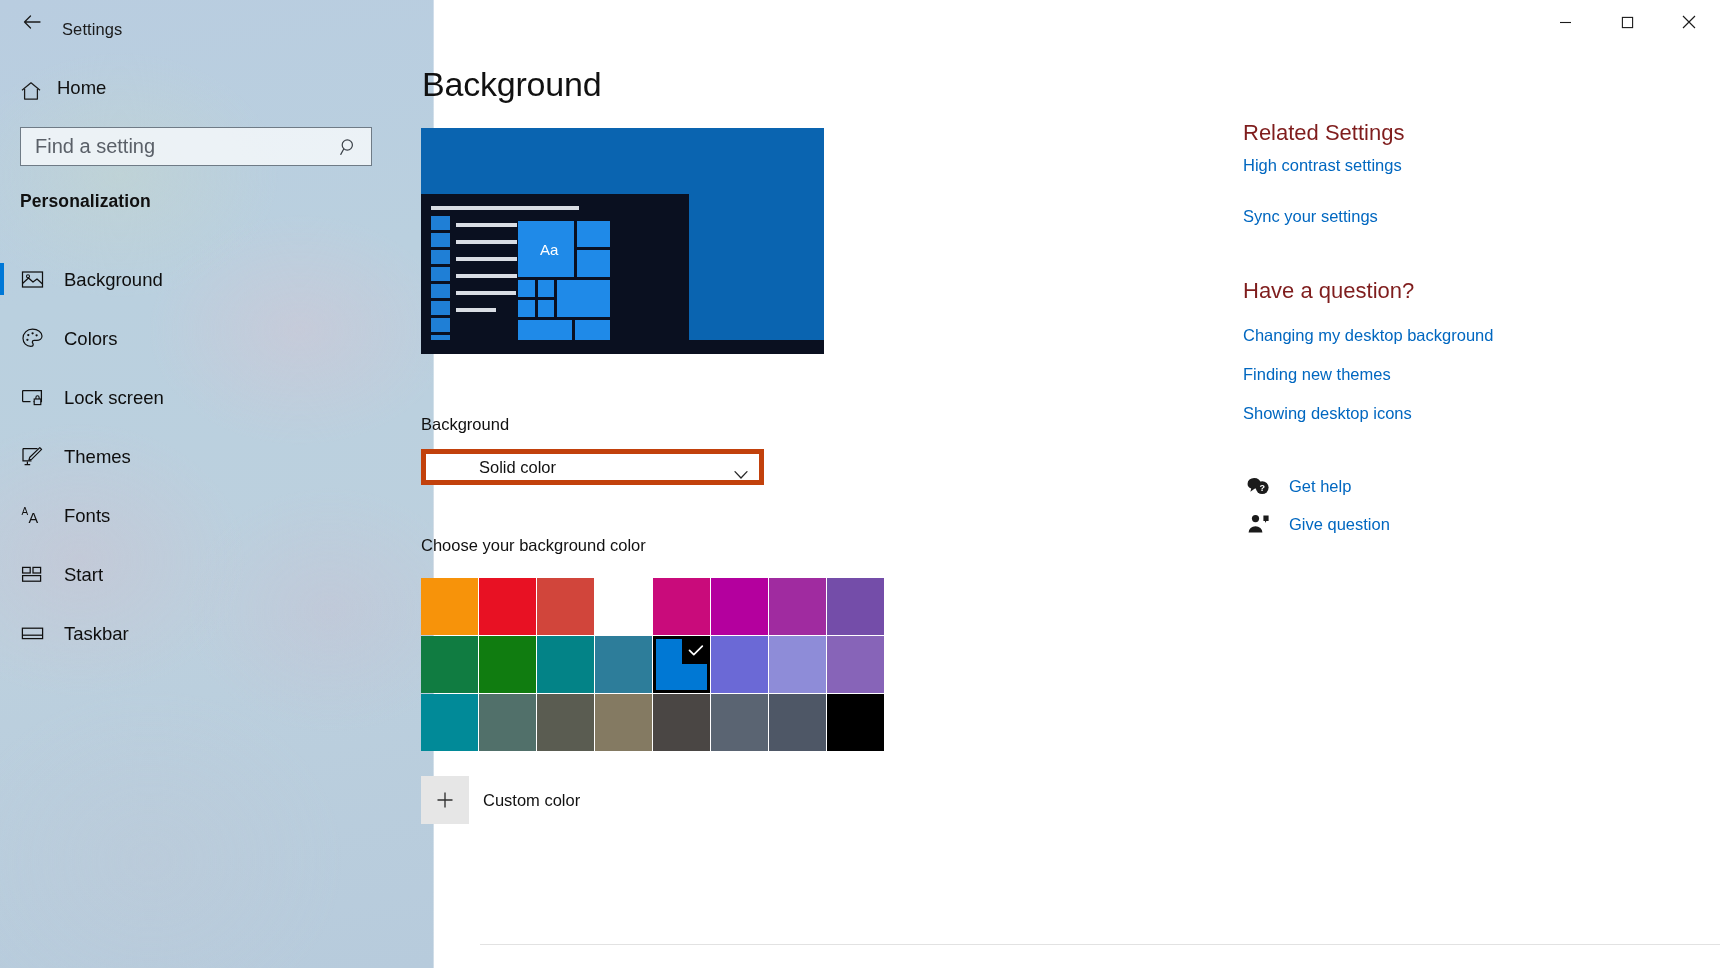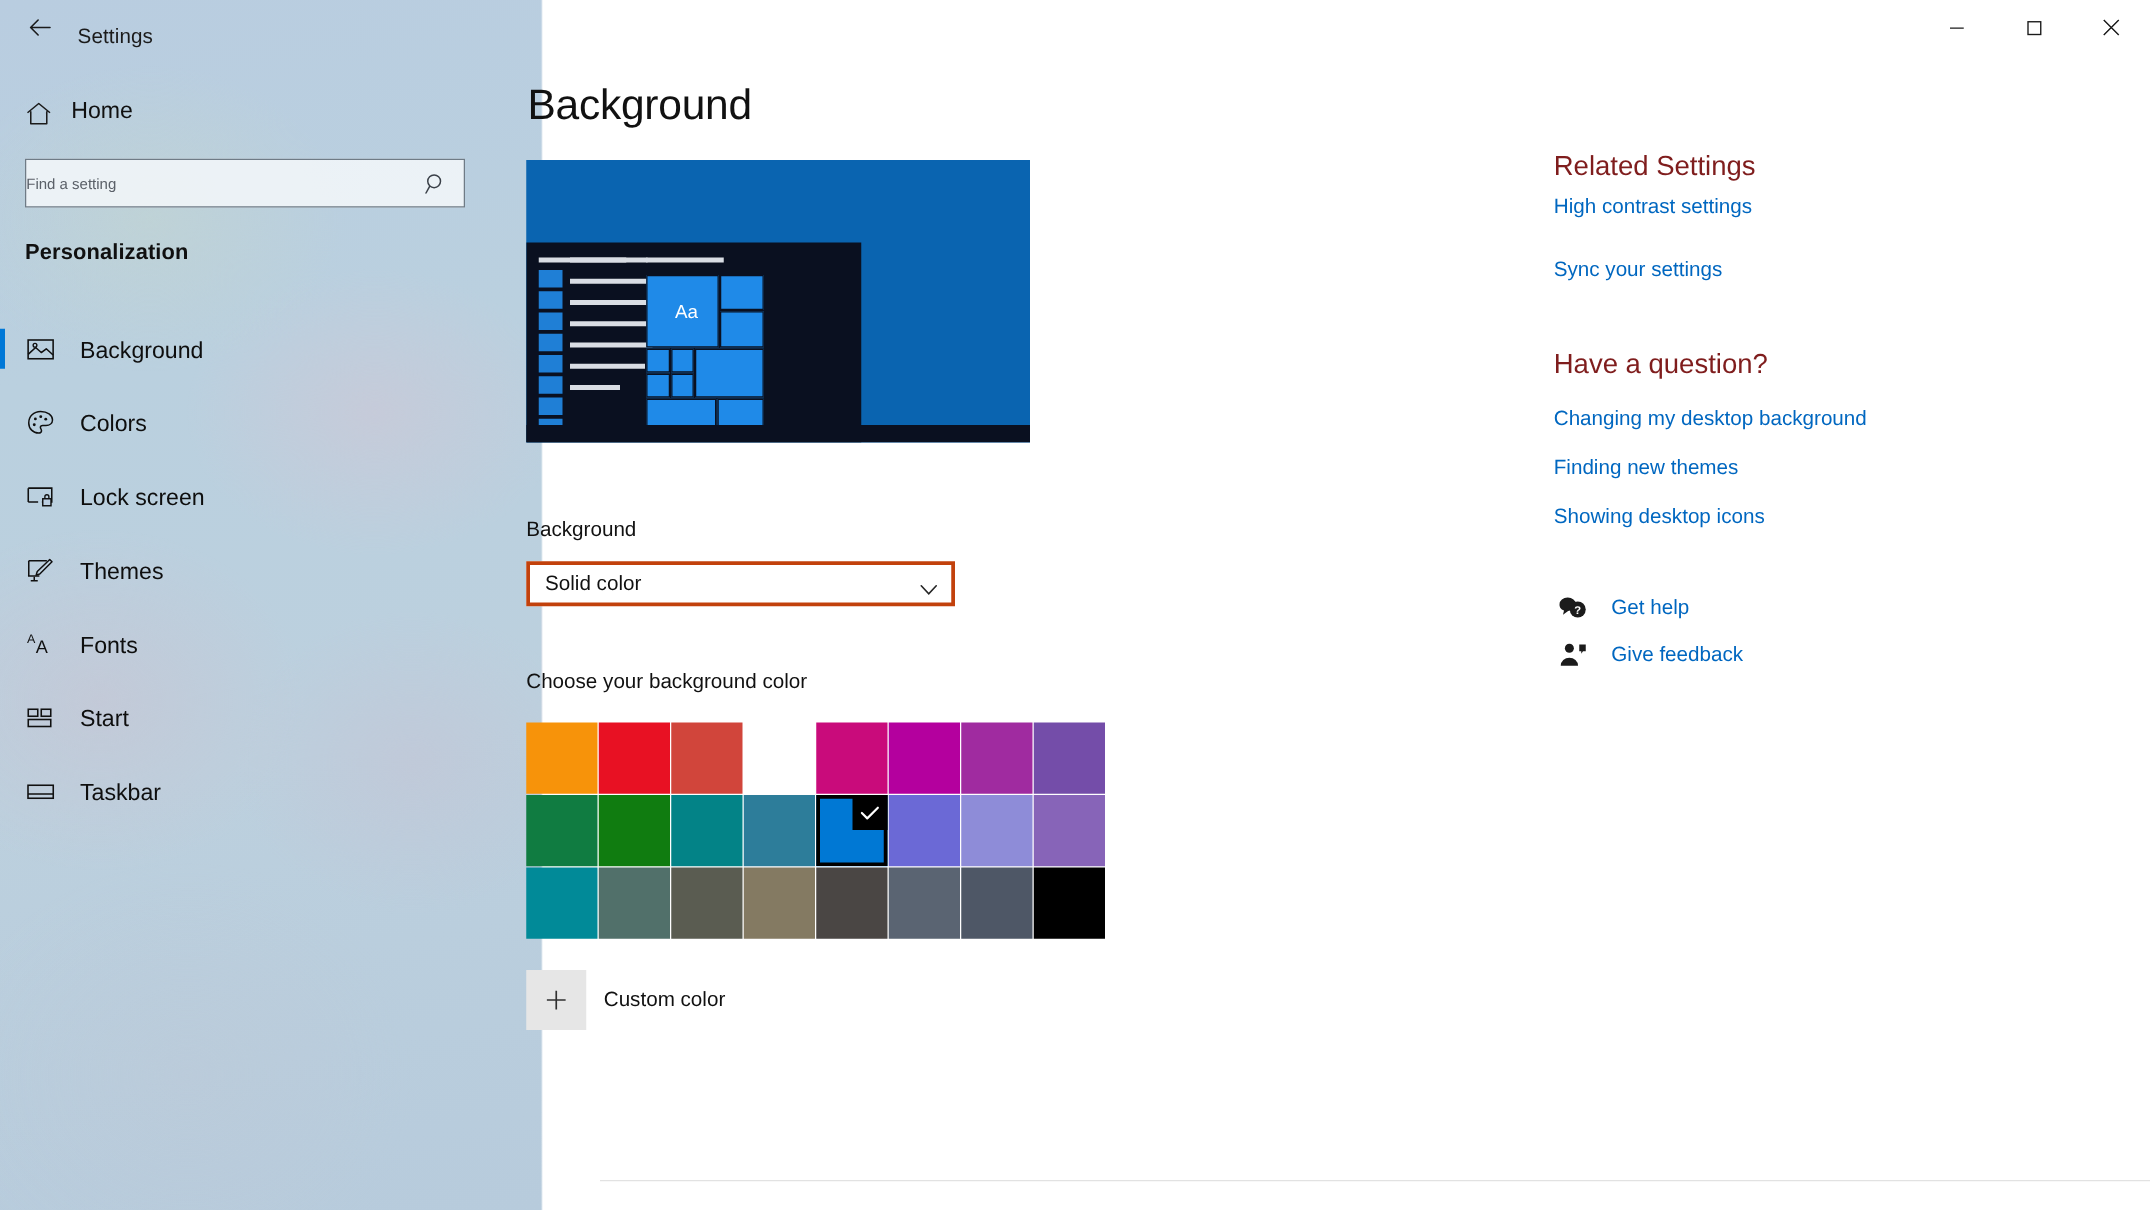--- a/index.html
+++ b/index.html
@@ -40,22 +40,22 @@
   .home-label { position: absolute; left: 57px; top: 7px; font-size: 18.5px; color: #101010; }
 
   .search-box {
     position: absolute; left: 20px; top: 127px; width: 352px; height: 39px;
     background: rgba(247,249,251,0.82);
     border: 1px solid #6f7b86;
     display: flex; align-items: center; cursor: text;
   }
   .search-input {
     border: 0; background: transparent; outline: none;
-    font-family: "Liberation Sans", sans-serif; font-size: 12px;
-    color: #2a2a2a; width: 300px; height: 100%;
+    font-family: "Liberation Sans", sans-serif; font-size: 20px;
+    color: #2a2a2a; padding-left: 14px; width: 300px; height: 100%;
   }
   .search-input::placeholder { color: #5a6068; opacity: 1; }
   .search-icon { position: absolute; right: 12px; top: 9px; width: 20px; height: 20px; }
 
   .section-head {
     position: absolute; left: 20px; top: 191px;
     font-size: 17.5px; font-weight: bold; color: #101010; letter-spacing: .1px;
   }
 
   .nav { position: absolute; left: 0; top: 250px; width: 434px; }
@@ -107,22 +107,22 @@
     position: absolute; color: #fff; font-size: 15px; left: 22px; top: 20px;
     font-family: "Liberation Sans", sans-serif;
   }
 
   .field-label { position: absolute; left: -13px; font-size: 16.5px; color: #111; }
   .lbl-background { top: 415px; }
   .lbl-choose { top: 536px; }
 
   .dropdown {
     position: absolute; left: -13px; top: 449px; width: 343px; height: 36px;
-    border: 3px solid #c2410c; background: #fff;
-    display: flex; align-items: center; cursor: pointer;
+    border: 5px solid #c2410c; background: #fff;
+    display: flex; align-items: center; cursor: pointer; padding-left: 41px;
   }
   .dropdown .dd-value { font-size: 16.5px; color: #111; padding-left: 12px; }
   .dropdown .dd-chev { position: absolute; right: 11px; top: 12px; }
 
   
   .swatches {
     position: absolute; left: -13px; top: 578px;
     display: grid; grid-template-columns: repeat(8, 57px);
     grid-auto-rows: 57px; gap: 1px;
   }
@@ -435,18 +435,18 @@
       </div>
 
       <div class="help-row">
         <span class="help-ico">
           <svg width="24" height="22" viewBox="0 0 24 22">
             <circle cx="9.5" cy="5.6" r="3.6" fill="#1b1b1b"></circle>
             <path d="M2.6 19.6 a6.9 6.4 0 0 1 13.8 0 Z" fill="#1b1b1b"></path>
             <path d="M17.4 2.6 h5.2 v5.4 h-2.2 l-1.4 2 v-2 h-1.6 Z" fill="#1b1b1b"></path>
           </svg>
         </span>
-        <span class="help-txt">Give feedback</span>
+        <span class="help-txt">Give question</span>
       </div>
     </div>
 
   </div>
 </div>
 
 </body></html>

